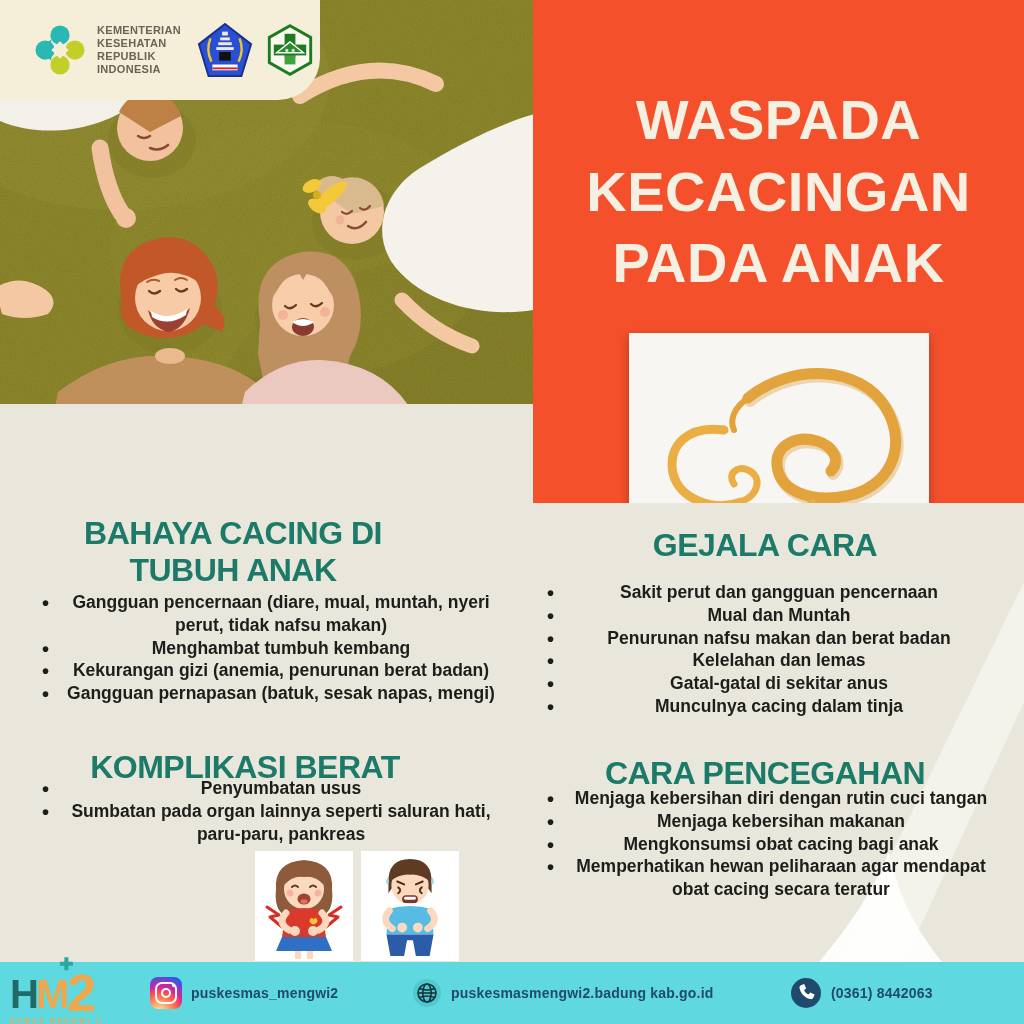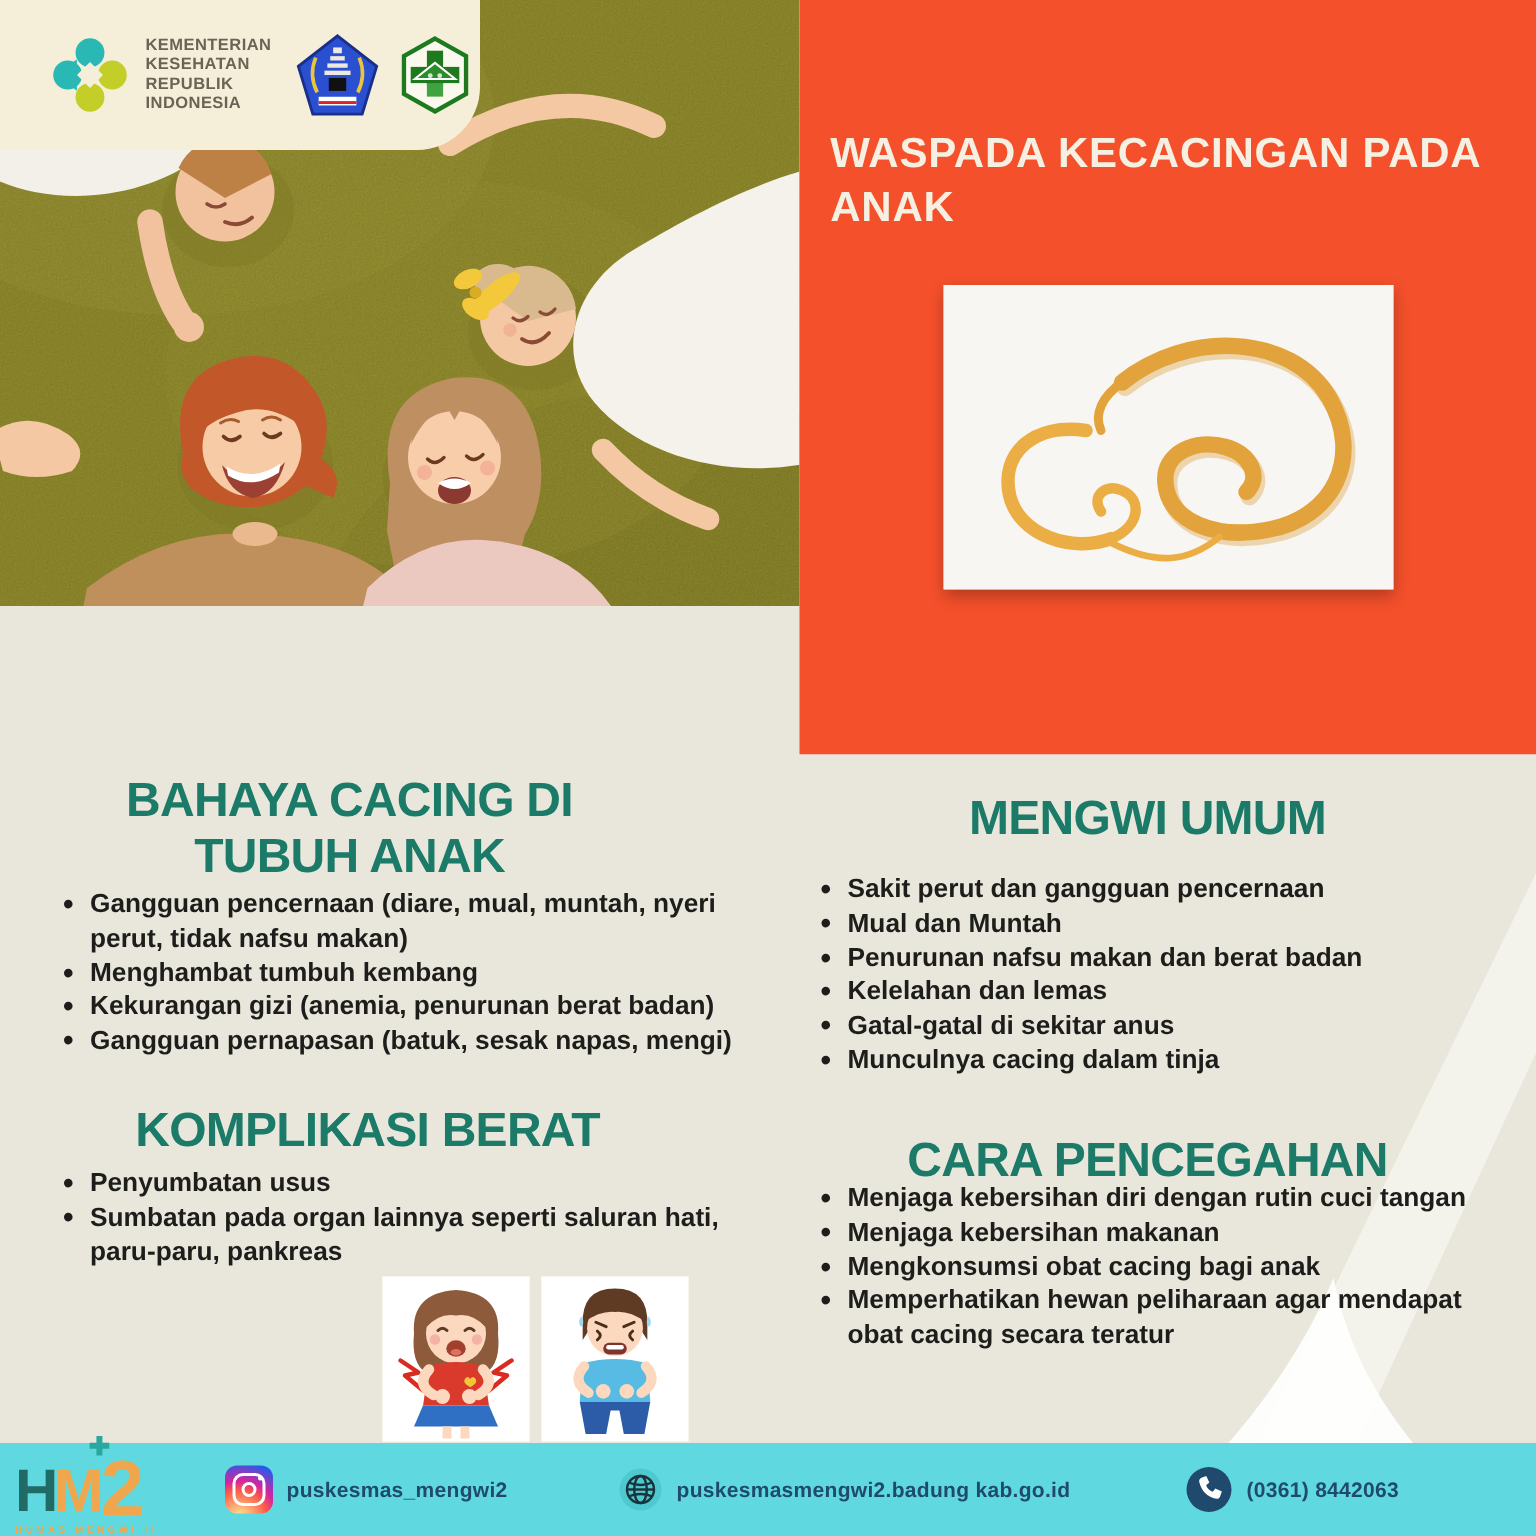--- a/index.html
+++ b/index.html
@@ -4,39 +4,39 @@
 <style>
   html,body{margin:0;padding:0;background:#777;}
   *{box-sizing:border-box;font-family:"Liberation Sans",sans-serif;}
   .poster{position:relative;width:1024px;height:1024px;overflow:hidden;background:#E9E7DB;}
 
   
   .top{position:absolute;left:0;top:0;width:1024px;height:503px;display:flex;}
   .photo{position:relative;width:533px;height:404px;overflow:hidden;}
   .photo svg{display:block;}
   .orange{position:relative;flex:1;height:503px;background:#F4502B;}
-  .main-title{margin:84px auto 16px;width:450px;text-align:left;color:#F5F0E1;
-    font-size:28px;font-weight:bold;line-height:1.28;letter-spacing:.5px;}
+  .main-title{margin:84px auto 16px;width:450px;text-align:center;color:#F5F0E1;
+    font-size:56px;font-weight:bold;line-height:1.28;letter-spacing:.5px;}
   .worm-box{width:300px;height:203px;margin:34px auto 0;background:#F8F6F2;
     box-shadow:0 4px 10px rgba(0,0,0,.28);}
   .worm-box svg{display:block;}
 
   
   .logo-panel{position:absolute;left:0;top:0;width:320px;height:100px;background:#F5EFD9;
     border-bottom-right-radius:42px;display:flex;align-items:center;gap:9px;padding-left:32px;z-index:5;}
   .ministry{white-space:pre-line;font-size:11px;font-weight:bold;color:#6B6355;line-height:1.18;letter-spacing:.3px;width:90px;}
 
   
   .main{position:absolute;left:0;top:503px;width:1024px;height:459px;background:#E9E7DB;}
   h2{margin:0;color:#1B7A68;font-weight:bold;font-size:32px;line-height:1.15;text-align:center;letter-spacing:-.5px;}
   .h-bahaya{position:absolute;left:53px;top:12px;width:360px;}
-  .h-komplikasi{position:absolute;left:65px;top:232px;width:360px;}
+  .h-komplikasi{position:absolute;left:65px;top:246px;width:360px;}
   .h-gejala{position:absolute;left:540px;top:24px;width:450px;}
   .h-pencegahan{position:absolute;left:540px;top:252px;width:450px;}
-  ul{margin:0;padding:0;list-style:none;}
+  ul{margin:0;padding:0;list-style:none;text-align:center;}
   li{position:relative;padding-left:20px;font-weight:bold;color:#1D1D1B;font-size:17.5px;line-height:1.3;}
   li::before{content:"•";position:absolute;left:2px;top:-1px;font-size:1.15em;}
   .l-bahaya{position:absolute;left:40px;top:88px;width:462px;}
   .l-komplikasi{position:absolute;left:40px;top:274px;width:462px;}
   .l-gejala{position:absolute;left:545px;top:78px;width:448px;}
   .l-pencegahan{position:absolute;left:545px;top:284px;width:452px;}
   .cartoons{position:absolute;left:255px;top:348px;display:flex;gap:8px;}
   .cartoon{width:98px;height:110px;background:#fff;}
   .cartoon svg{display:block;}
   .swoosh{position:absolute;right:0;bottom:0;pointer-events:none;}
@@ -206,21 +206,21 @@
       <li>Kekurangan gizi (anemia, penurunan berat badan)</li>
       <li>Gangguan pernapasan (batuk, sesak napas, mengi)</li>
     </ul>
 
     <h2 class="h-komplikasi">KOMPLIKASI BERAT</h2>
     <ul class="l-komplikasi">
       <li>Penyumbatan usus</li>
       <li>Sumbatan pada organ lainnya seperti saluran hati, paru-paru, pankreas</li>
     </ul>
 
-    <h2 class="h-gejala">MENGWI UMUM</h2>
+    <h2 class="h-gejala">GEJALA CARA</h2>
     <ul class="l-gejala">
       <li>Sakit perut dan gangguan pencernaan</li>
       <li>Mual dan Muntah</li>
       <li>Penurunan nafsu makan dan berat badan</li>
       <li>Kelelahan dan lemas</li>
       <li>Gatal-gatal di sekitar anus</li>
       <li>Munculnya cacing dalam tinja</li>
     </ul>
 
     <h2 class="h-pencegahan">CARA PENCEGAHAN</h2>

